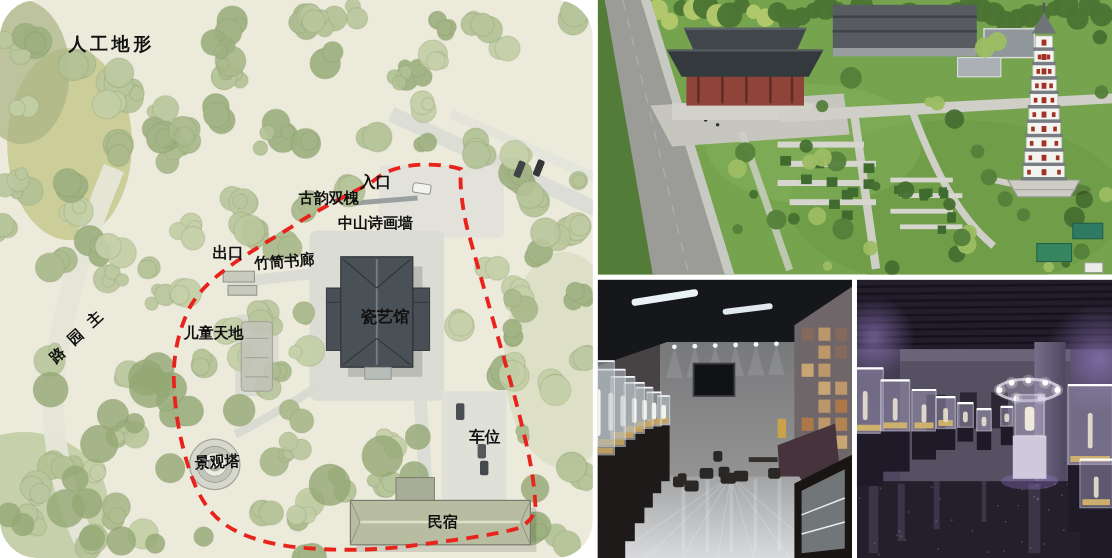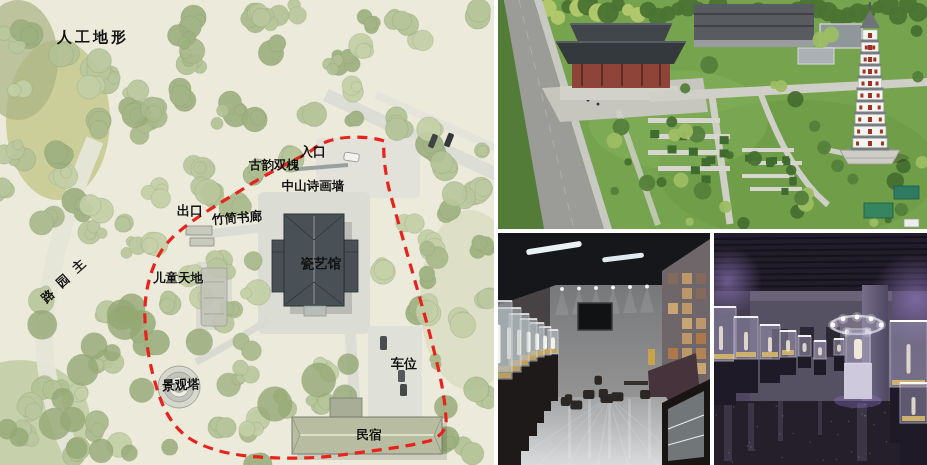--- a/index.html
+++ b/index.html
@@ -1,19 +1,19 @@
 <!DOCTYPE html>
 <html><head>
 <meta charset="utf-8">
 <style>
   html,body{margin:0;padding:0;background:#ffffff;}
   .canvas{position:relative;width:927px;height:465px;background:#ffffff;overflow:hidden;
           font-family:"DejaVu Sans","Liberation Sans",sans-serif;}
   .panel{position:absolute;overflow:hidden;}
-  #map-panel{left:0;top:0;width:494px;height:465px;}
+  #map-panel{left:0;top:0;width:494px;height:465px;border-radius:31px;}
   #aerial-panel{left:498px;top:0;width:429px;height:229px;}
   #exhibit-panel{left:498px;top:233px;width:212px;height:232px;}
   #gallery-panel{left:714px;top:233px;width:213px;height:232px;}
   svg{display:block;}
   text{font-family:"DejaVu Sans","Liberation Sans",sans-serif;font-weight:bold;fill:#111;}
 </style>
 </head>
 <body>
 
 <div class="canvas">

